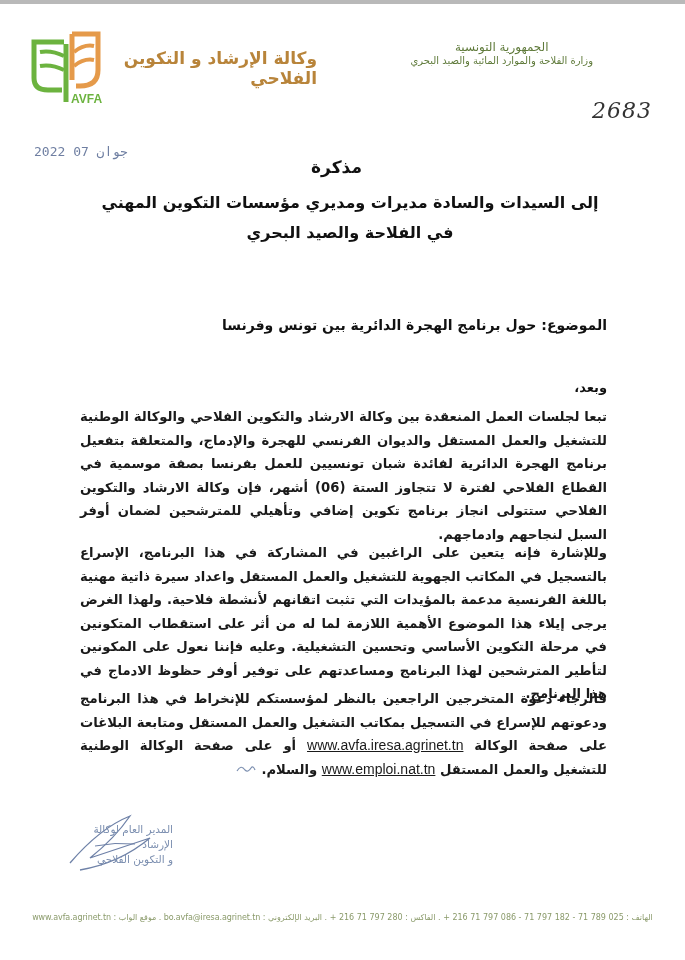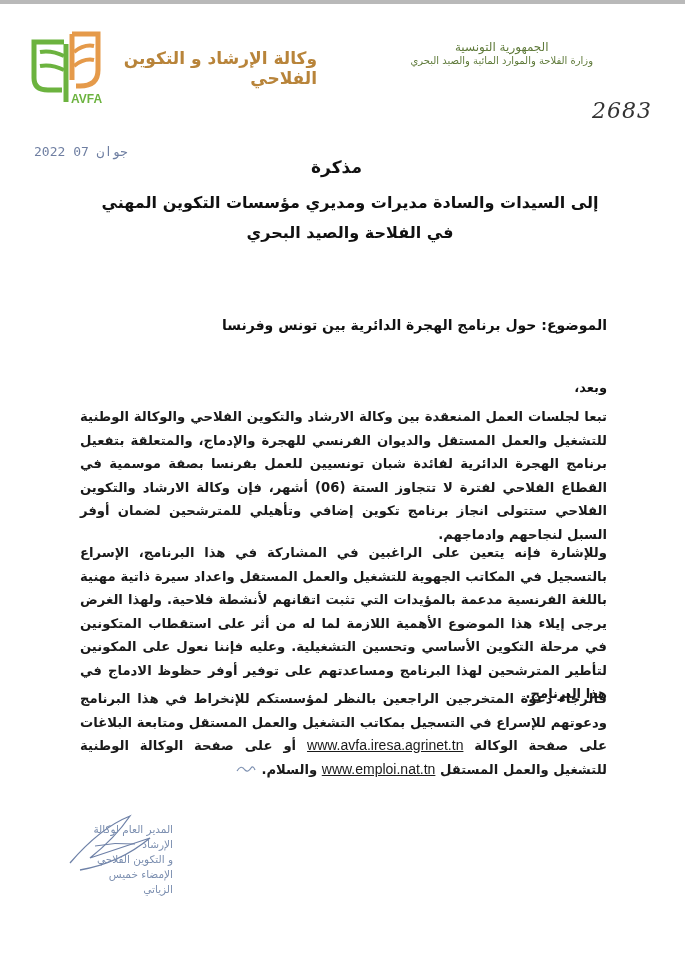--- a/index.html
+++ b/index.html
@@ -109,17 +109,17 @@
 </div>
 
 <svg class="sig-scribble" viewBox="0 0 110 70">
   <path d="M10 55 Q40 20 70 8 Q55 30 30 50 Q60 40 90 30 Q60 55 20 62" fill="none" stroke="#6f82a8" stroke-width="1.3"></path>
   <path d="M35 38 Q55 34 75 36" fill="none" stroke="#6f82a8" stroke-width="1"></path>
 </svg>
 
 <div class="signature-block">
   <div>المدير العام لوكالة الإرشاد</div>
   <div>و التكوين الفلاحي</div>
-  <div>الإمضاء خميس الزياتي</div>
 </div>
 
 <div class="footer">
+  <div class="contacts">الهاتف : 025 789 71 - 182 797 71 - 086 797 71 216 + . الفاكس : 280 797 71 216 + . البريد الإلكتروني : bo.avfa@iresa.agrinet.tn . موقع الواب : www.avfa.agrinet.tn</div>
 </div>
 
 </body></html>

